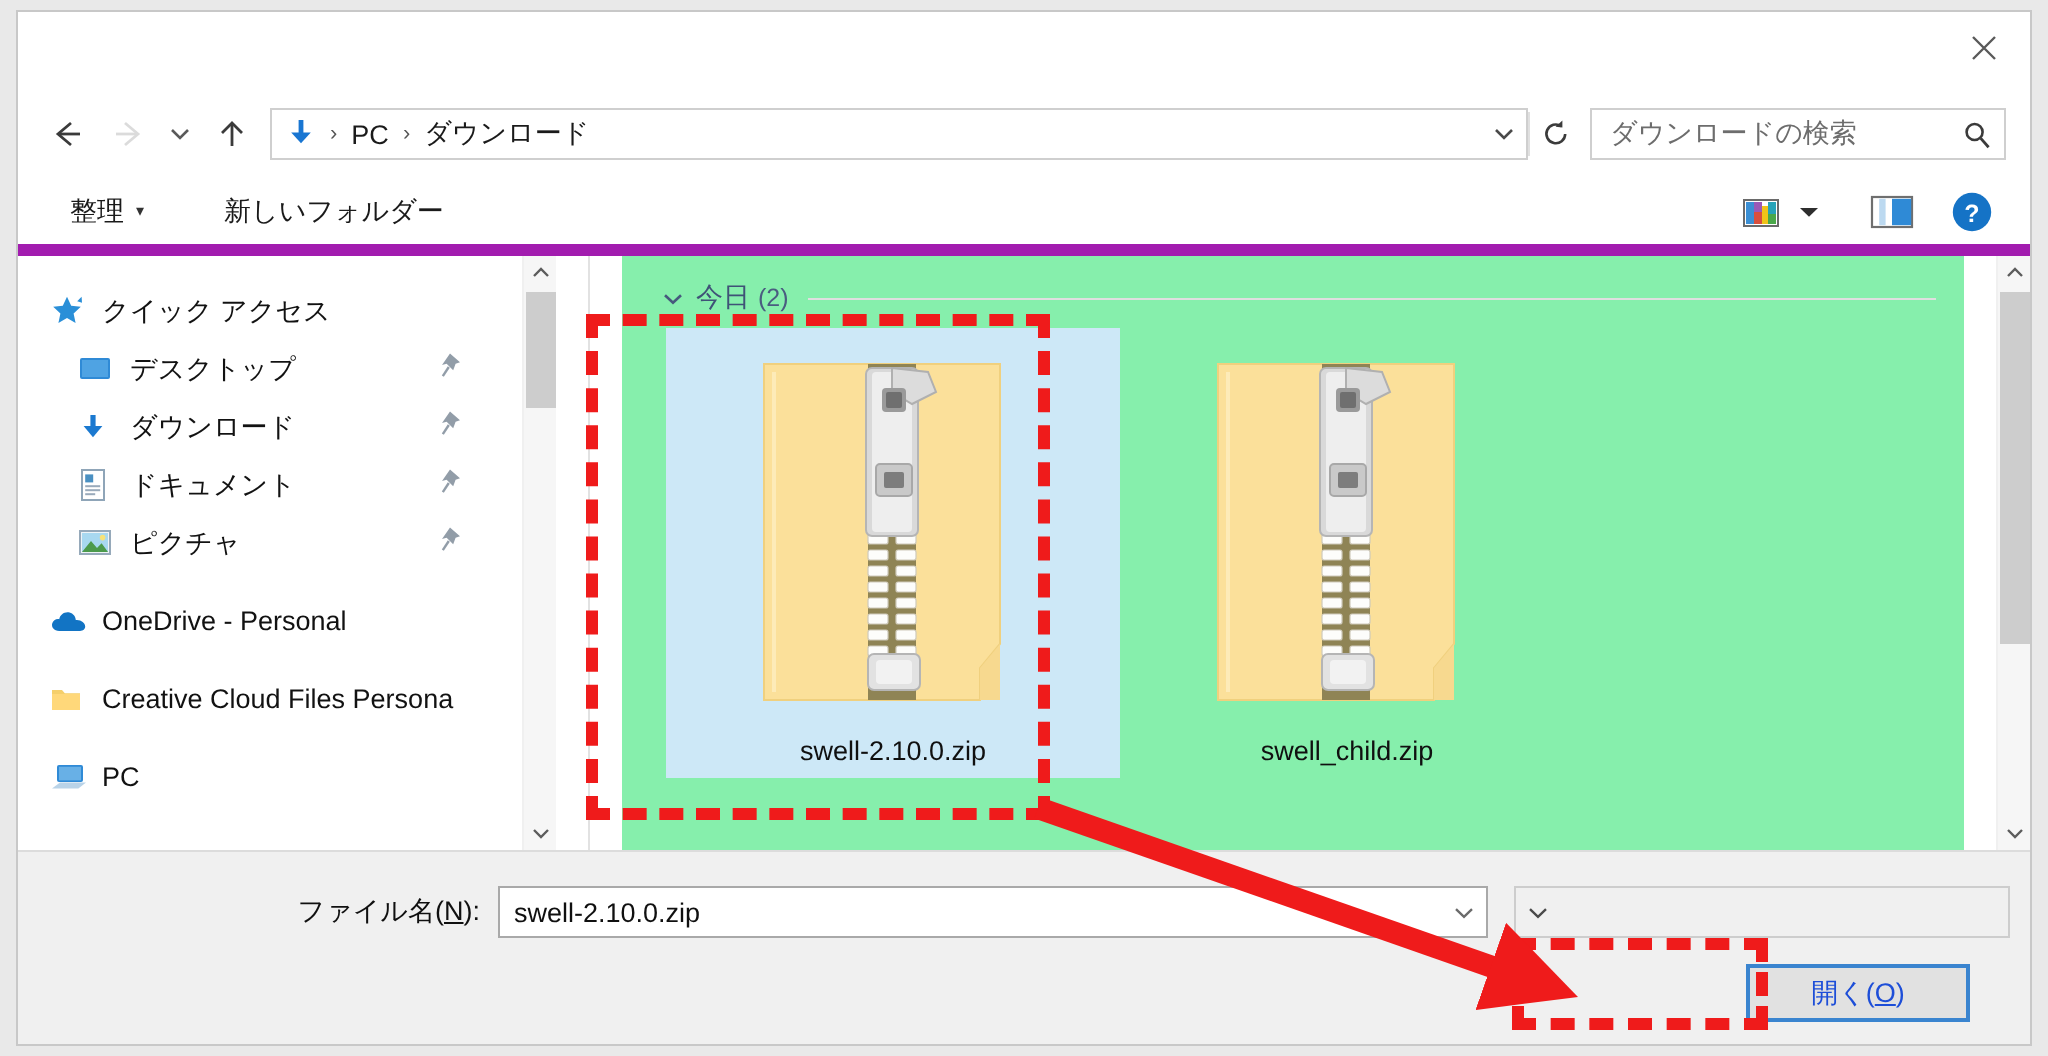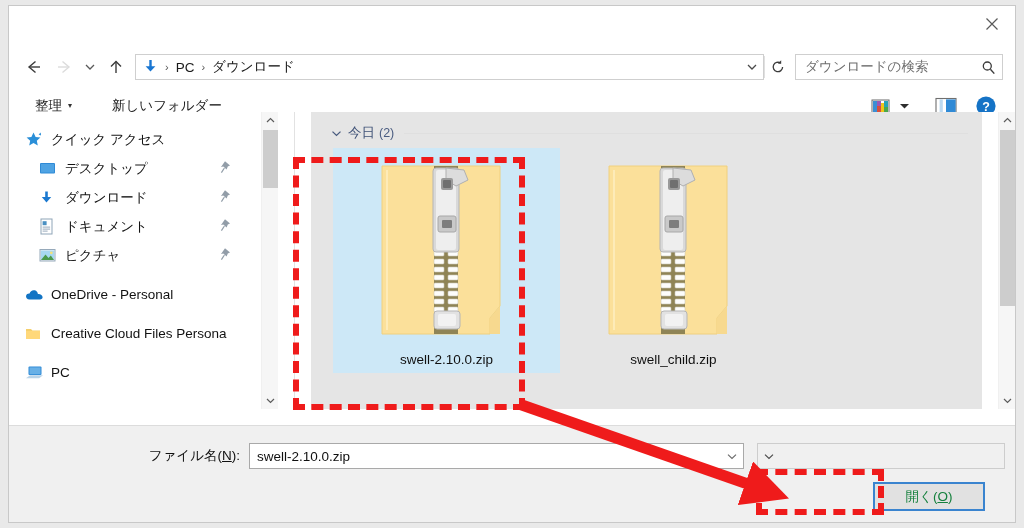--- a/index.html
+++ b/index.html
@@ -200,21 +200,21 @@
     cursor: pointer;
     flex: none;
   }
   .tb-icon-btn.caretbtn { width: 18px; }
   .tb-icon-btn.help { margin-right: 14px; margin-left: 10px; }
   .tb-icon-btn.pane { margin-left: 18px; }
 
   
   .body-area {
     position: absolute;
-    left: 0; top: 106px;
+    left: 0; top: 122px;
     width: 100%;
     height: 297px;
     display: flex;
     background: #ffffff;
     gap: 16px;
   }
   .sidebar {
     width: 236px;
     flex: none;
     position: relative;
@@ -283,21 +283,21 @@
 
   .splitter {
     width: 1px;
     flex: none;
     background: #e2e2e2;
   }
 
   .filearea {
     flex: 1;
     position: relative;
-    background: #e5e5e5;
+    background: #86efac;
     overflow: hidden;
     min-width: 0;
     text-align: right;
   }
   .group-header {
     display: flex;
     align-items: center;
     height: 26px;
     padding-left: 17px;
     margin-top: 8px;
@@ -435,21 +435,21 @@
     top: 56px;
     display: flex;
     align-items: center;
   }
   .btn {
     height: 29px;
     width: 112px;
     border: 1px solid #adadad;
     background: #e1e1e1;
     font-size: 13.5px;
-    color: #15803d;
+    color: #1d4ed8;
     display: flex;
     align-items: center;
     justify-content: center;
     cursor: pointer;
     box-sizing: border-box;
     white-space: nowrap;
   }
   .btn.primary {
     border: 2px solid #3a84cf;
     background: #e1e1e1;

